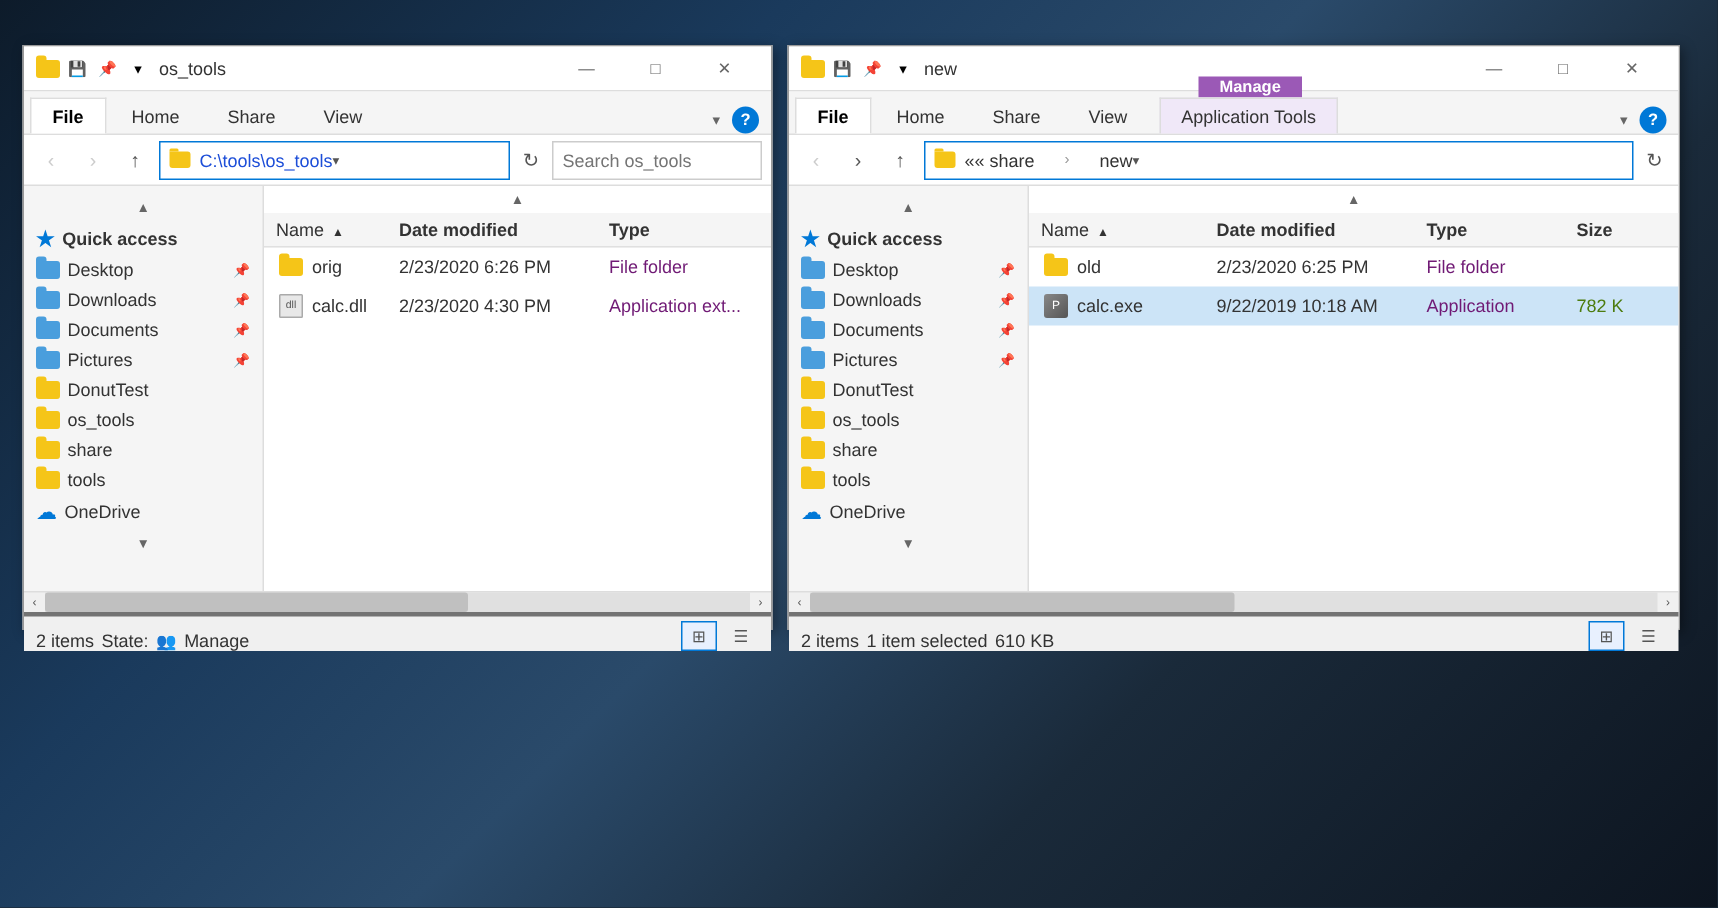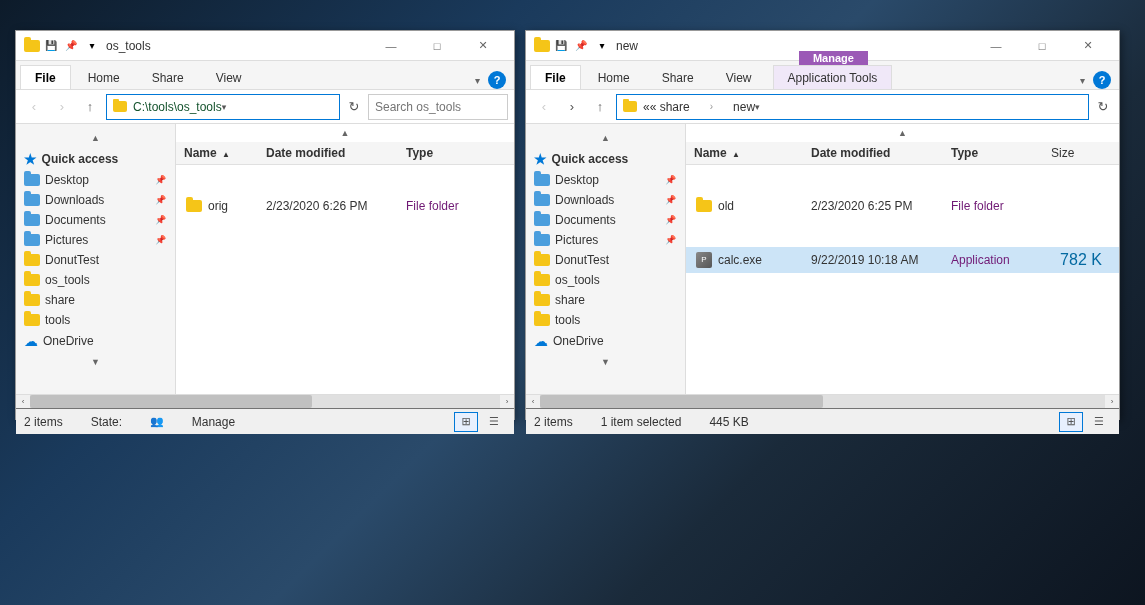--- a/index.html
+++ b/index.html
@@ -193,21 +193,21 @@
     .path-folder-icon::before {
       content: '';
       position: absolute;
       top: -2px;
       left: 0;
       width: 6px;
       height: 2px;
       background: #f5c518;
       border-radius: 1px 1px 0 0;
     }
-    .path-text { font-size: 12px; color: #14532d; }
+    .path-text { font-size: 12px; color: #1d4ed8; }
     .address-dropdown {
       width: 16px;
       color: #555;
       font-size: 9px;
       cursor: pointer;
     }
     .address-refresh {
       width: 20px;
       height: 20px;
       display: flex;
@@ -352,57 +352,56 @@
     }
     .scroll-arrow-up {
       height: 18px;
       display: flex;
       align-items: center;
       justify-content: center;
       color: #666;
       font-size: 9px;
       cursor: pointer;
     }
-    .col-name { flex: 1; font-weight: 700; color: #333; cursor: pointer; }
+    .col-name { flex: 1; font-weight: 400; color: #333; cursor: pointer; }
     .col-date { width: 140px; font-weight: 600; color: #333; cursor: pointer; }
     .col-type { width: 100px; font-weight: 600; color: #333; cursor: pointer; }
-    .col-size { width: 60px; font-weight: 400; color: #333; cursor: pointer; }
+    .col-size { width: 60px; font-weight: 700; color: #333; cursor: pointer; }
     .sort-arrow { font-size: 8px; margin-left: 2px; }
     .file-row {
       display: flex;
       align-items: center;
       padding: 3px 8px;
       cursor: pointer;
       border-bottom: 1px solid transparent;
       min-height: 26px;
-      margin-top: 28px;
     }
     .file-row.selected { background: #cce4f7; }
     .file-icon-wrap {
       width: 20px;
       height: 16px;
       display: flex;
       align-items: center;
       justify-content: center;
       margin-right: 4px;
     }
     .file-name { flex: 1; font-size: 12px; color: #333; }
     .file-date { width: 140px; font-size: 12px; color: #333; }
     .file-type { width: 100px; font-size: 12px; color: #701a75; }
-    .file-size { width: 60px; font-size: 16px; color: #0369a1; text-align: center; }
+    .file-size { width: 60px; font-size: 12px; color: #4d7c0f; text-align: left; }
 
     
     .status-bar {
       height: 26px;
       background: #f0f0f0;
-      border-top: 1px solid #737373;
-      display: flex;
-      align-items: center;
+      border-top: 3px solid #737373;
+      display: flex;
+      align-items: flex-end;
       padding: 0 8px;
-      gap: 28px;
+      gap: 5px;
       font-size: 12px;
       color: #333;
     }
     .status-bar-right {
       margin-left: auto;
       display: flex;
       align-items: center;
       gap: 4px;
     }
     .view-btn {
@@ -603,20 +602,28 @@
 
         <div class="file-row">
           <div class="file-icon-wrap">
             <div class="yellow-folder"></div>
           </div>
           <span class="file-name">orig</span>
           <span class="file-date">2/23/2020 6:26 PM</span>
           <span class="file-type">File folder</span>
         </div>
 
+        <div class="file-row">
+          <div class="file-icon-wrap">
+            <div class="dll-icon">dll</div>
+          </div>
+          <span class="file-name">calc.dll</span>
+          <span class="file-date">2/23/2020 4:30 PM</span>
+          <span class="file-type">Application ext...</span>
+        </div>
       </div>
     </div>
 
     <div class="h-scrollbar">
       <div class="h-scroll-btn">‹</div>
       <div class="h-scroll-track">
         <div class="h-scroll-thumb" style="left:0;width:60%;"></div>
       </div>
       <div class="h-scroll-btn">›</div>
     </div>
@@ -771,21 +778,21 @@
       <div class="h-scroll-btn">‹</div>
       <div class="h-scroll-track">
         <div class="h-scroll-thumb" style="left:0;width:50%;"></div>
       </div>
       <div class="h-scroll-btn">›</div>
     </div>
 
     <div class="status-bar">
       <span>2 items</span>
       <span>1 item selected</span>
-      <span>445 KB</span>
+      <span>610 KB</span>
       <div class="status-bar-right">
         <div class="view-btn active">⊞</div>
         <div class="view-btn">☰</div>
       </div>
     </div>
   </div>
 
 </div>
 
 </body></html>

